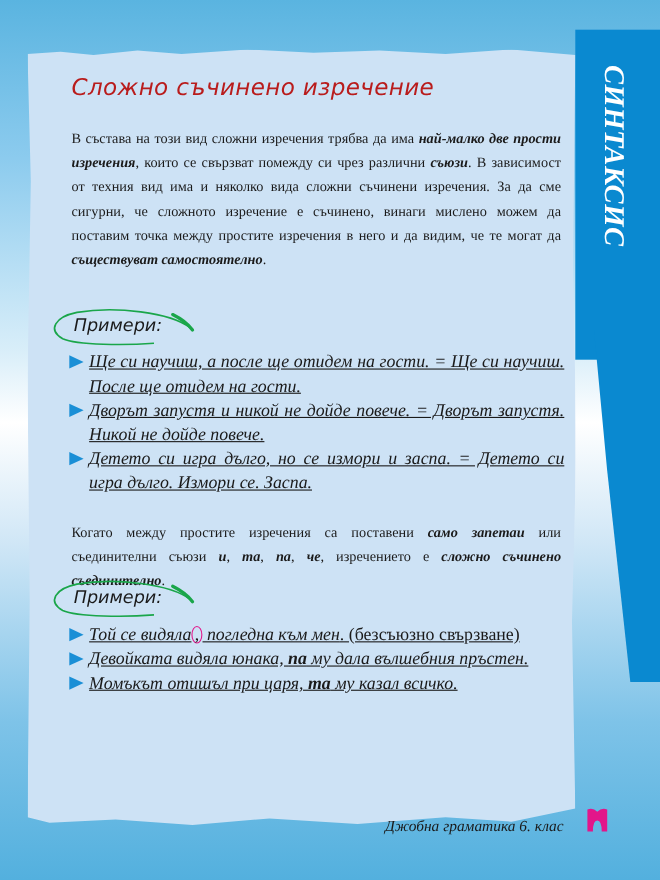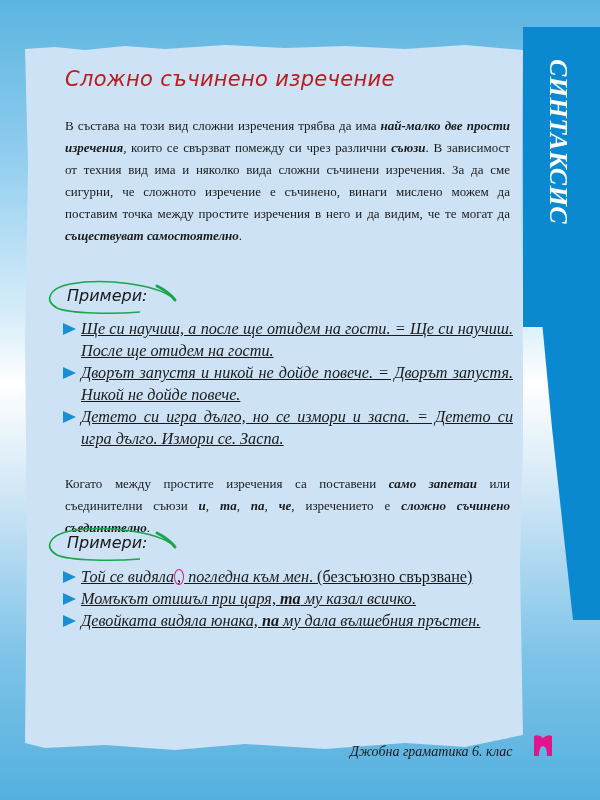--- a/index.html
+++ b/index.html
@@ -106,20 +106,20 @@
 <div class="examples-heading" style="top:525px;">
   <svg width="140" height="38">
     <path d="M128 20 C110 6, 60 0, 25 6 C5 10, -2 22, 12 30 C25 36, 70 36, 95 34" fill="none" stroke="#1aa64a" stroke-width="1.5"></path>
     <path d="M112 8 Q124 14 130 22" fill="none" stroke="#1aa64a" stroke-width="3" stroke-linecap="round"></path>
   </svg>
   <span>Примери:</span>
 </div>
 
 <ul class="ex-list" style="top:566px;">
   <li><span class="tri"></span><span class="it">Той се видяла</span><span class="circ">,</span><span class="it"> погледна към мен</span><span>. (безсъюзно свързване)</span></li>
+  <li><span class="tri"></span><span class="it">Девойката видяла юнака, </span><span class="bi">па</span><span class="it"> му дала вълшебния пръстен.</span></li>
   <li><span class="tri"></span><span class="it">Момъкът отишъл при царя, </span><span class="bi">та</span><span class="it"> му казал всичко.</span></li>
-  <li><span class="tri"></span><span class="it">Девойката видяла юнака, </span><span class="bi">па</span><span class="it"> му дала вълшебния пръстен.</span></li>
 </ul>
 
 <div class="footer">Джобна граматика 6. клас</div>
 <svg class="book-icon" viewBox="0 0 20 24">
   <path d="M1 2 L1 22 L6 22 Q6 12 10 12 Q14 12 14 22 L19 22 L19 2 Q14 0 10 4 Q6 0 1 2 Z" fill="#e2168a"></path>
 </svg>
 
 </body></html>

